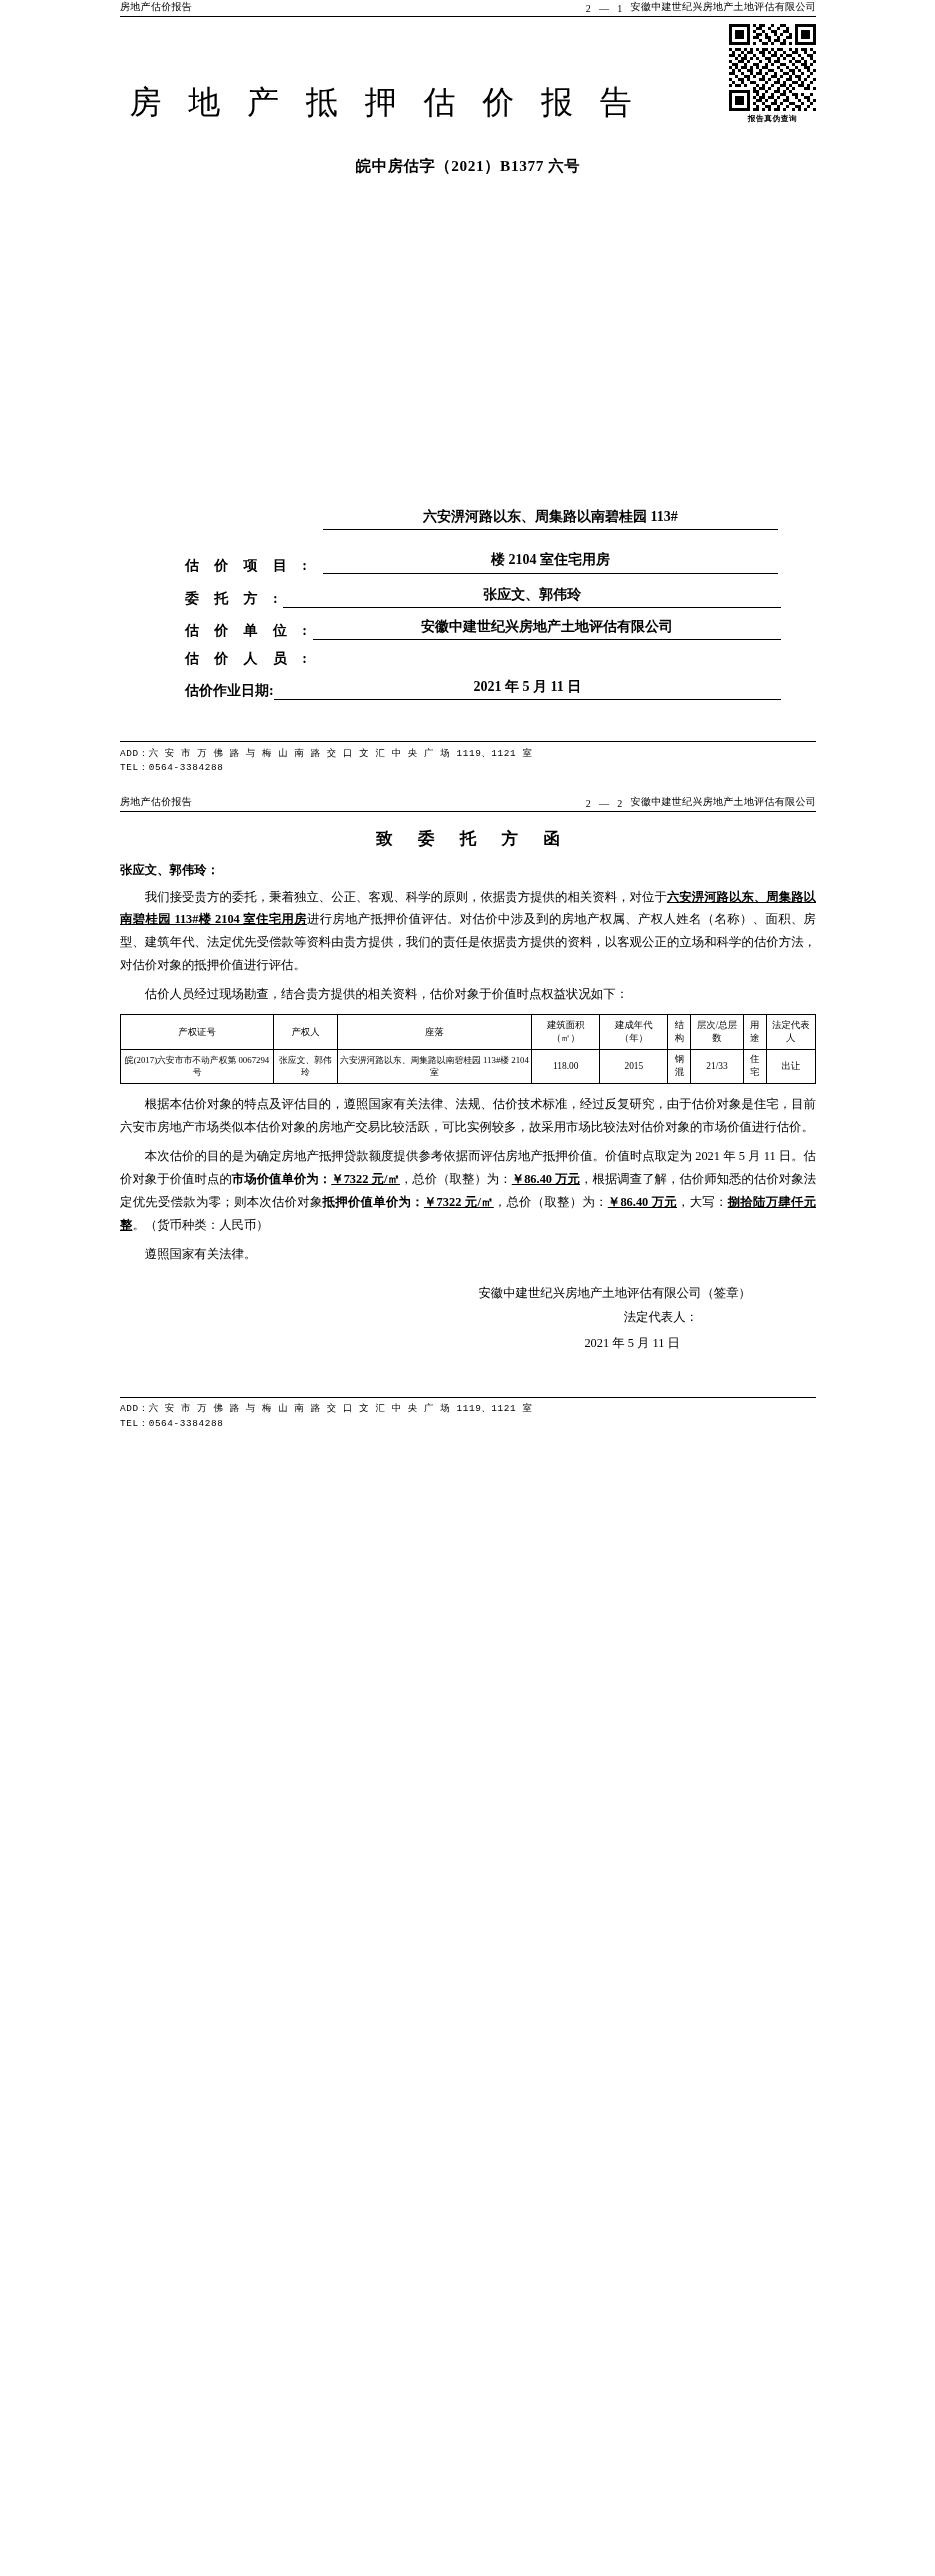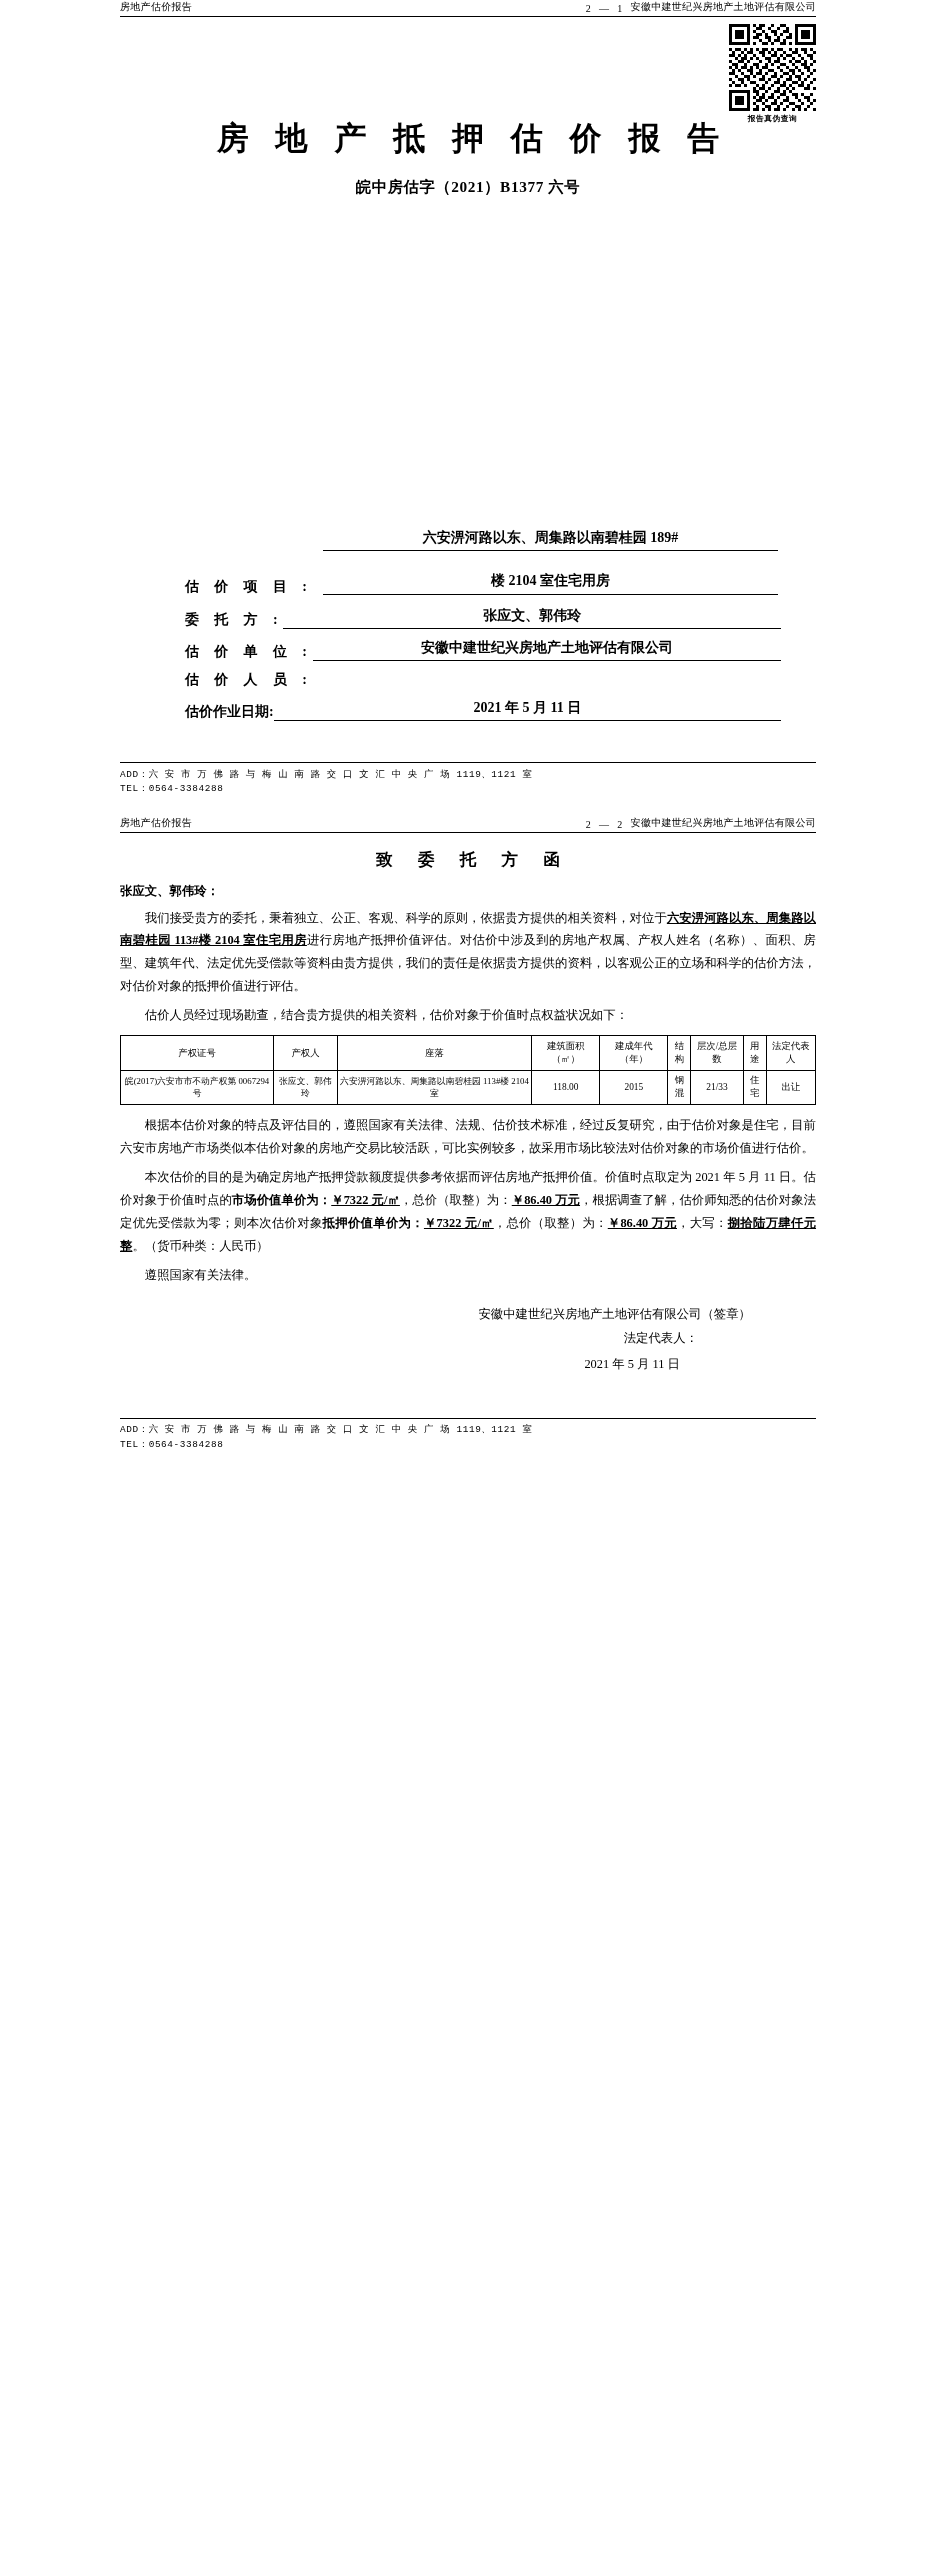--- a/index.html
+++ b/index.html
@@ -61,32 +61,31 @@
   .qr-caption {
     font-size: 7.7px;
     font-weight: bold;
     margin-top: 1.8px;
     letter-spacing: 0.6px;
     font-family: "Liberation Sans", sans-serif;
   }
 
   
   .cover-title {
-    text-align: center;
     font-size: 32px;
-    font-weight: bold;
+    font-weight: normal;
     letter-spacing: 9.4px;
-    margin-top: 100px;
+    margin-top: 64px;
     text-indent: 9.4px;
   }
   .cover-code {
     text-align: center;
     font-size: 15.3px;
     font-weight: bold;
-    margin-top: 16px;
+    margin-top: 31px;
     letter-spacing: 0.6px;
   }
 
   
   .fields {
     margin-top: 330px;
     padding-left: 65px;
     padding-right: 35px;
   }
   .field-row {
@@ -441,21 +440,21 @@
       <div class="qr-caption">报告真伪查询</div>
     </div>
 
     <div class="cover-title">房 地 产 抵 押 估 价 报 告</div>
     <div class="cover-code">皖中房估字（2021）B1377 六号</div>
 
     <div class="fields">
       <div class="field-row">
         <span class="field-label spread">估 价 项 目 :</span>
         <span class="field-value two-line">
-          <span class="proj-line1">六安淠河路以东、周集路以南碧桂园 189#</span>
+          <span class="proj-line1">六安淠河路以东、周集路以南碧桂园 113#</span>
           <span class="proj-line2">楼 2104 室住宅用房</span>
         </span>
       </div>
       <div class="field-row">
         <span class="field-label spread">委 托 方 :</span>
         <span class="field-value">张应文、郭伟玲</span>
       </div>
       <div class="field-row">
         <span class="field-label spread">估 价 单 位 :</span>
         <span class="field-value">安徽中建世纪兴房地产土地评估有限公司</span>

